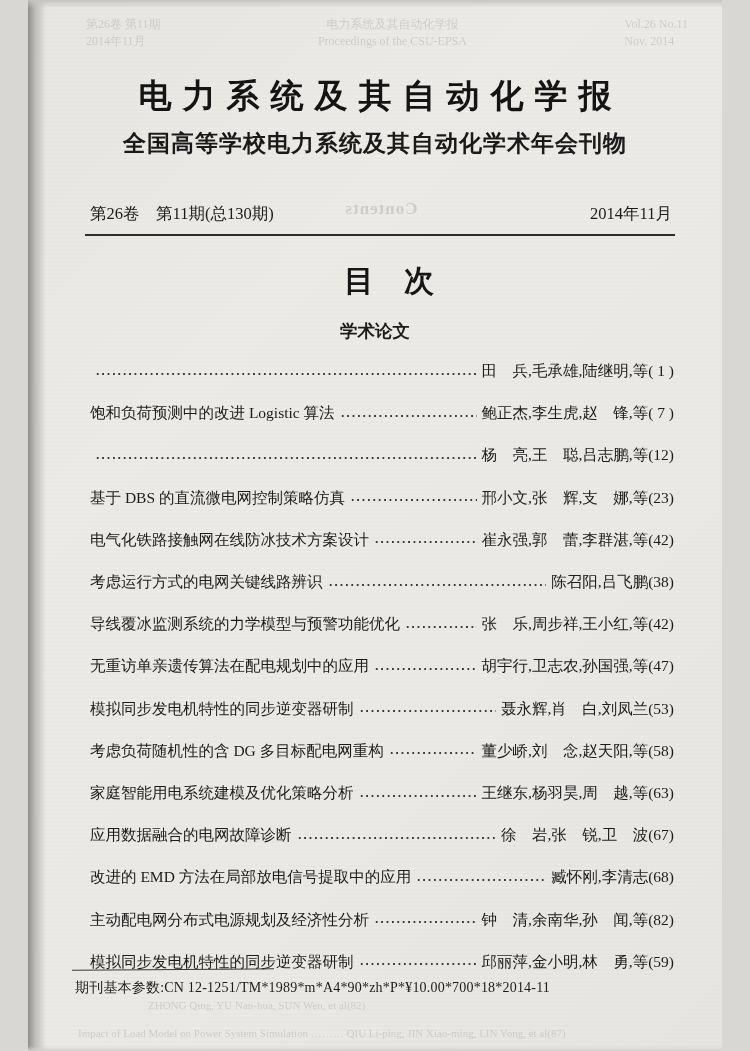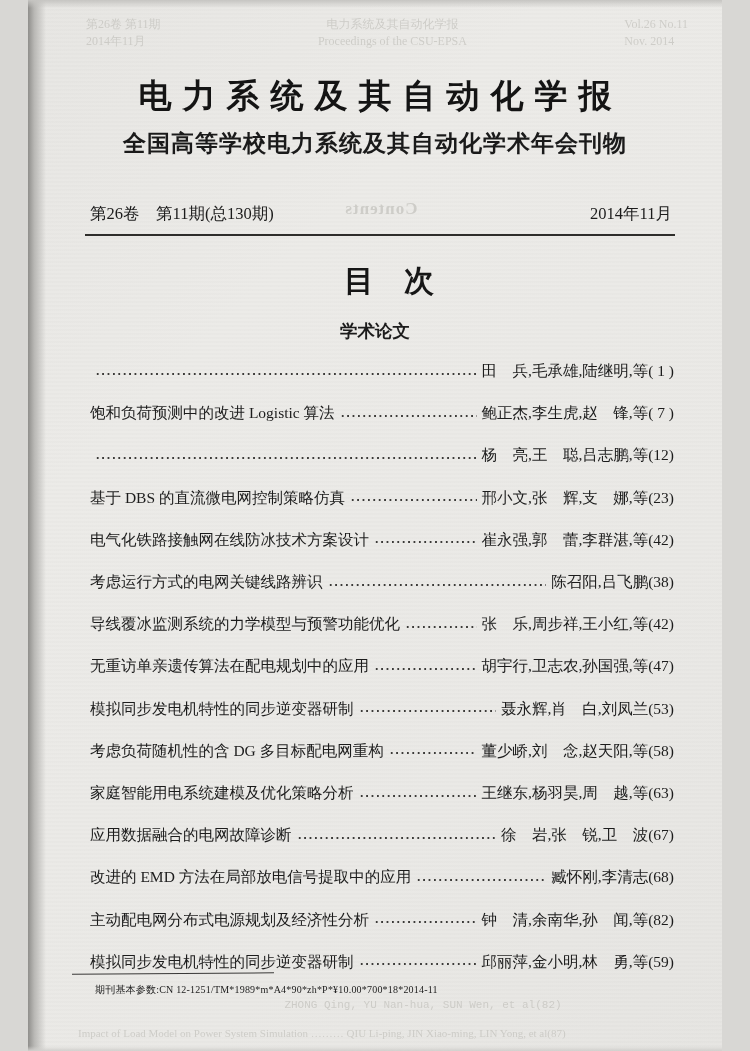--- a/index.html
+++ b/index.html
@@ -22,21 +22,21 @@
     background:linear-gradient(to top,#d2d1ce,rgba(234,233,230,0));z-index:5;}
 
   
   .ghost{position:absolute;color:#b7b6b0;opacity:.55;filter:blur(.5px);
     font-family:"Liberation Serif","DejaVu Serif",serif;user-select:none;}
   .ghost-header{top:16px;left:58px;right:34px;display:flex;justify-content:space-between;
     font-size:12px;line-height:17px;}
   .ghost-center{text-align:center;}
   .ghost-contents{position:absolute;left:50%;top:-4px;transform:translateX(-50%) scaleX(-1);
     font-size:17px;font-weight:bold;letter-spacing:1px;}
-  .ghost-bot1{bottom:40px;left:120px;right:24px;font-size:11px;text-align:center;font-family:Liberation Mono, monospace;}
+  .ghost-bot1{bottom:40px;left:120px;right:24px;font-size:11px;text-align:left;}
   .ghost-bot2{bottom:12px;left:50px;right:30px;font-size:11px;}
 
   .masthead{position:relative;z-index:2;}
   .journal-title{
     margin:74px 0 0 0;text-align:center;
     font-family:"Liberation Sans","DejaVu Sans",sans-serif;
     font-size:33px;font-weight:700;letter-spacing:11px;padding-left:11px;
     color:#141414;
   }
   .journal-subtitle{
@@ -58,21 +58,21 @@
   .toc-row{display:flex;align-items:baseline;font-size:15.5px;line-height:21px;}
   .toc-title{white-space:nowrap;}
   .leader{flex:1 1 auto;min-width:12px;align-self:center;height:4px;margin:6px 5px 0 5px;
     background-image:radial-gradient(circle,#3b3a38 1.05px,rgba(0,0,0,0) 1.3px);
     background-size:5.4px 4px;background-position:0 50%;background-repeat:repeat-x;}
   .toc-authors{white-space:nowrap;}
 
   .footer{position:absolute;left:47px;right:40px;bottom:54px;z-index:2;}
   .footer-rule{width:202px;border-top:1.6px solid #3a3938;margin:0 0 9px -3px;
     transform:rotate(-.4deg);}
-  .footer-text{font-size:10px;letter-spacing:.2px;margin-left:20px;}
+  .footer-text{font-size:14px;letter-spacing:.2px;}
 </style>
 </head>
 <body>
 
 <div class="page">
   <div class="edge-left"></div>
   <div class="edge-top"></div>
   <div class="edge-bottom"></div>
 
   <div class="ghost ghost-header">

